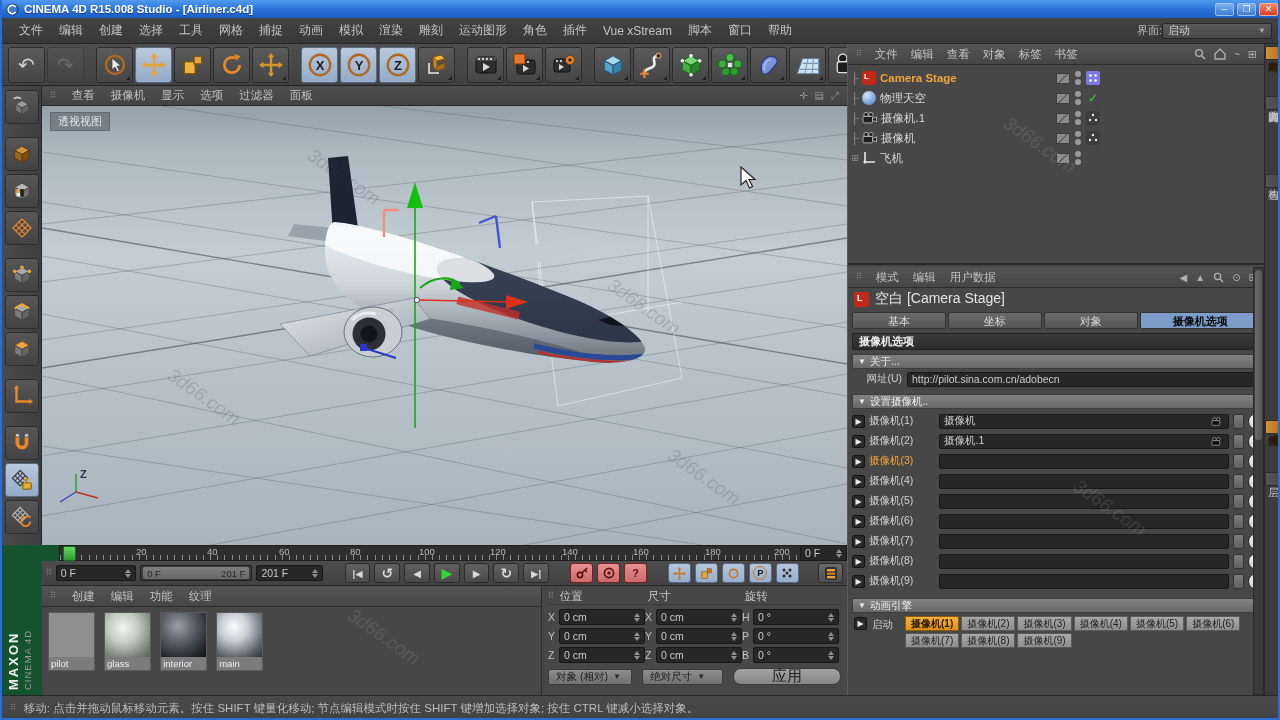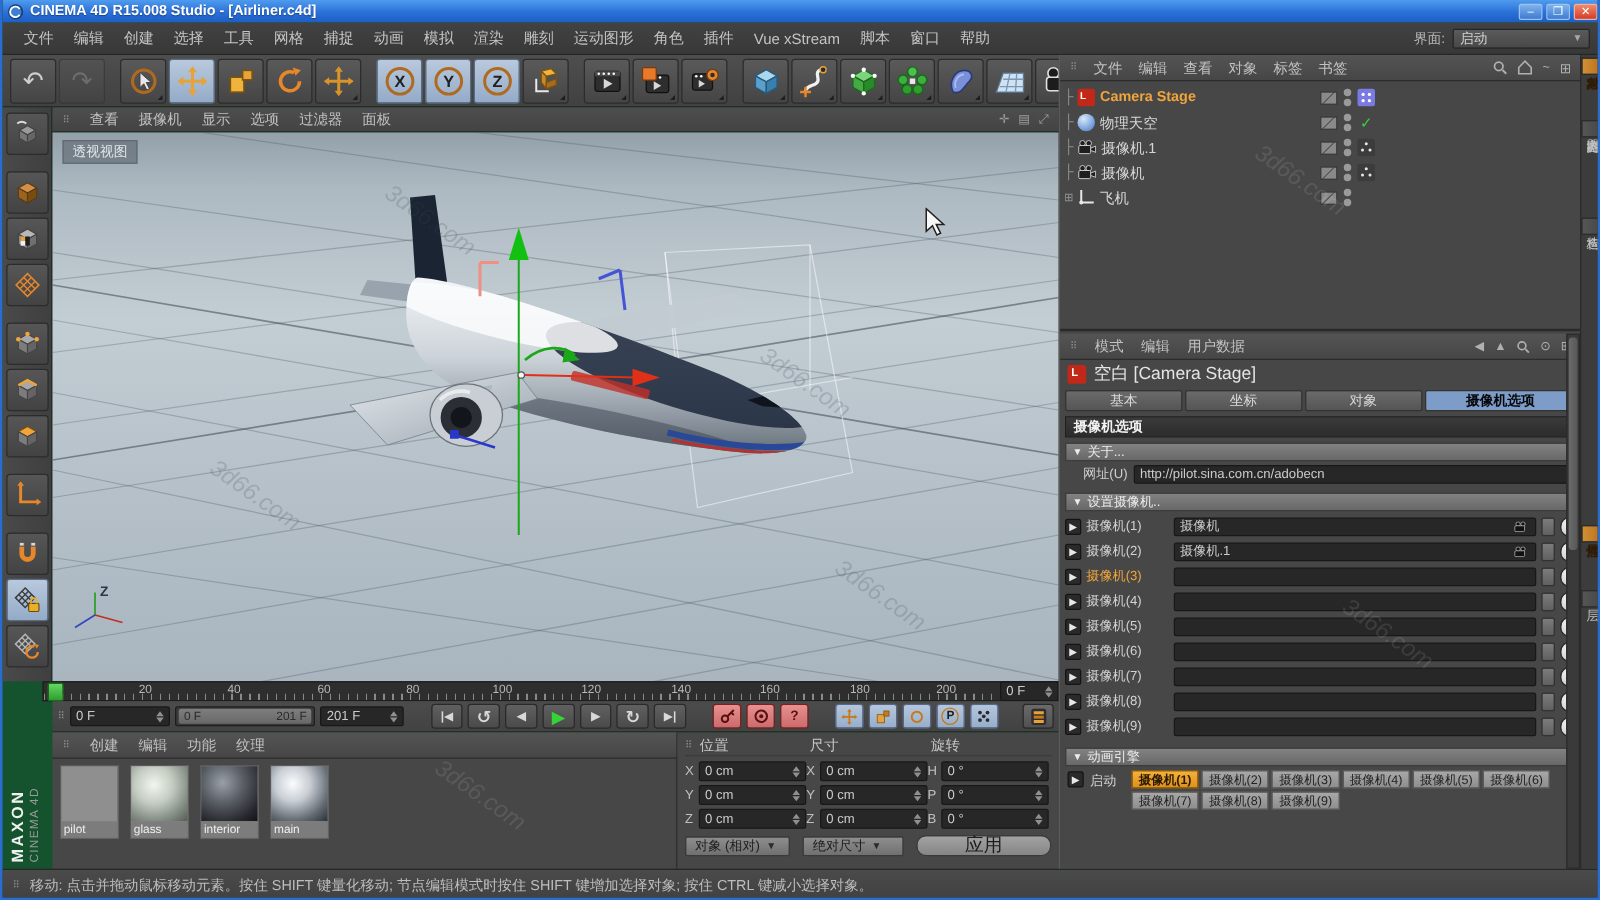--- a/index.html
+++ b/index.html
@@ -9,21 +9,21 @@
   .abs{position:absolute}
   .row{display:flex;align-items:center}
   
   #titlebar{left:0;top:0;width:1280px;height:18px;background:linear-gradient(180deg,#4f9bee 0%,#2a70d8 55%,#1c5ec4 100%);display:flex;align-items:center;padding:0 4px;color:#fff}
   #titlebar .t{font-weight:bold;font-size:11.5px;text-shadow:0 1px 1px rgba(0,0,0,.4);margin-left:5px}
   .winbtn{width:19px;height:13px;margin-left:3px;border:1px solid #9cc2ee;border-radius:2px;background:linear-gradient(#7fb2ec,#3d7cd0);color:#fff;font-size:9px;line-height:11px;text-align:center}
   .winbtn.close{background:linear-gradient(#f08a6a,#d83c28);border-color:#f0b0a0}
   
   #menubar{left:0;top:18px;width:1280px;height:26px;background:linear-gradient(#424242,#383838);border-bottom:1px solid #262626;display:flex;align-items:center;padding:0 10px;gap:2px}
   #menubar .mi{padding:2px 7px;font-size:12px;color:#c4c4c4}
-  #menubar .right{margin-left:auto;display:flex;align-items:center;gap:6px}
+  #menubar .right{margin-left:auto;display:flex;align-items:center;}
   .ddfield{width:110px;height:16px;background:linear-gradient(#5a5a5a,#484848);border:1px solid #262626;border-radius:2px;display:flex;align-items:center;padding:0 5px;font-size:11px;color:#d0d0d0}
   .ddfield .arr{margin-left:auto;font-size:8px;color:#a8a8a8}
   
   #toolbar{left:0;top:44px;width:1280px;height:42px;background:linear-gradient(#4e4e4e,#414141);border-bottom:1px solid #242424;display:flex;align-items:center;padding:0 6px;gap:2px}
   .tbtn{width:37px;height:36px;border:1px solid #2c2c2c;border-radius:3px;background:linear-gradient(#5a5a5a,#454545);display:flex;align-items:center;justify-content:center;position:relative}
   .tbtn.active{background:linear-gradient(#b9c9dd,#93abc8);border-color:#5a6c84}
   .tbtn.dim{opacity:.45}
   .tsep{width:8px;height:36px}
   .corner{position:absolute;right:2px;bottom:2px;width:0;height:0;border-left:4px solid transparent;border-bottom:4px solid #1e1e1e}
   .glyph{font-size:20px;line-height:1}
@@ -35,21 +35,21 @@
   
   #vp{left:40px;top:86px;width:805px;height:459px;border-right:1px solid #242424}
   #vpmenu{position:absolute;left:0;top:0;width:805px;height:20px;background:linear-gradient(#4e4e4e,#434343);border-bottom:1px solid #262626;display:flex;align-items:center;gap:16px;padding:0 8px;font-size:11.5px;color:#c0c0c0}
   #vpmenu .right{margin-left:auto;display:flex;gap:7px;color:#9a9a9a;font-size:10px}
   #vpcanvas{position:absolute;left:0;top:20px;width:805px;height:439px;overflow:hidden;background:linear-gradient(180deg,#93a0aa 0%,#adb9c1 10%,#c3cdd4 34%,#b7c2ca 60%,#a9b5bf 100%)}
   #vplabel{position:absolute;left:8px;top:6px;background:rgba(110,120,128,.85);border:1px solid #5f6a74;color:#dde4ea;font-size:11px;padding:1px 7px}
   .wm{position:absolute;transform:rotate(35deg);font-style:italic;font-size:19px;pointer-events:none;white-space:nowrap}
   .wm.dark{color:rgba(58,68,80,.20)}
   .wm.light{color:rgba(255,255,255,.10)}
   
-  #ruler{left:32px;top:545px;width:874px;height:16px;background:#2e2e2e;border:1px solid #1e1e1e;position:absolute}
+  #ruler{left:57px;top:545px;width:874px;height:16px;background:#2e2e2e;border:1px solid #1e1e1e;position:absolute}
   #ruler .ticks{position:absolute;left:0;bottom:0;width:100%;height:5px;background:repeating-linear-gradient(90deg,#8a8a8a 0 1px,transparent 1px 7.15px)}
   #ruler .num{position:absolute;top:0;font-size:9.5px;color:#b8b8b8}
   #playhead{position:absolute;left:3px;top:0;width:13px;height:15px;background:linear-gradient(#64d864,#2f9e2f);border:1px solid #1c6a1c;border-radius:2px}
   #framebox{left:798px;top:545px;width:47px;height:16px;position:absolute}
   
   #transport{left:40px;top:561px;width:805px;height:25px;background:linear-gradient(#4c4c4c,#424242);border-bottom:1px solid #262626;display:flex;align-items:center;gap:4px;padding:0 4px;position:absolute}
   .fld{background:#272727;border:1px solid #181818;border-radius:2px;color:#cacaca;font-size:10.5px;display:flex;align-items:center;padding:0 4px;height:16px}
   .spin{display:flex;flex-direction:column;justify-content:center;gap:1px;margin-left:auto;padding-left:3px}
   .spin i{width:0;height:0;border-left:3px solid transparent;border-right:3px solid transparent;display:block}
   .spin .up{border-bottom:4px solid #909090}

